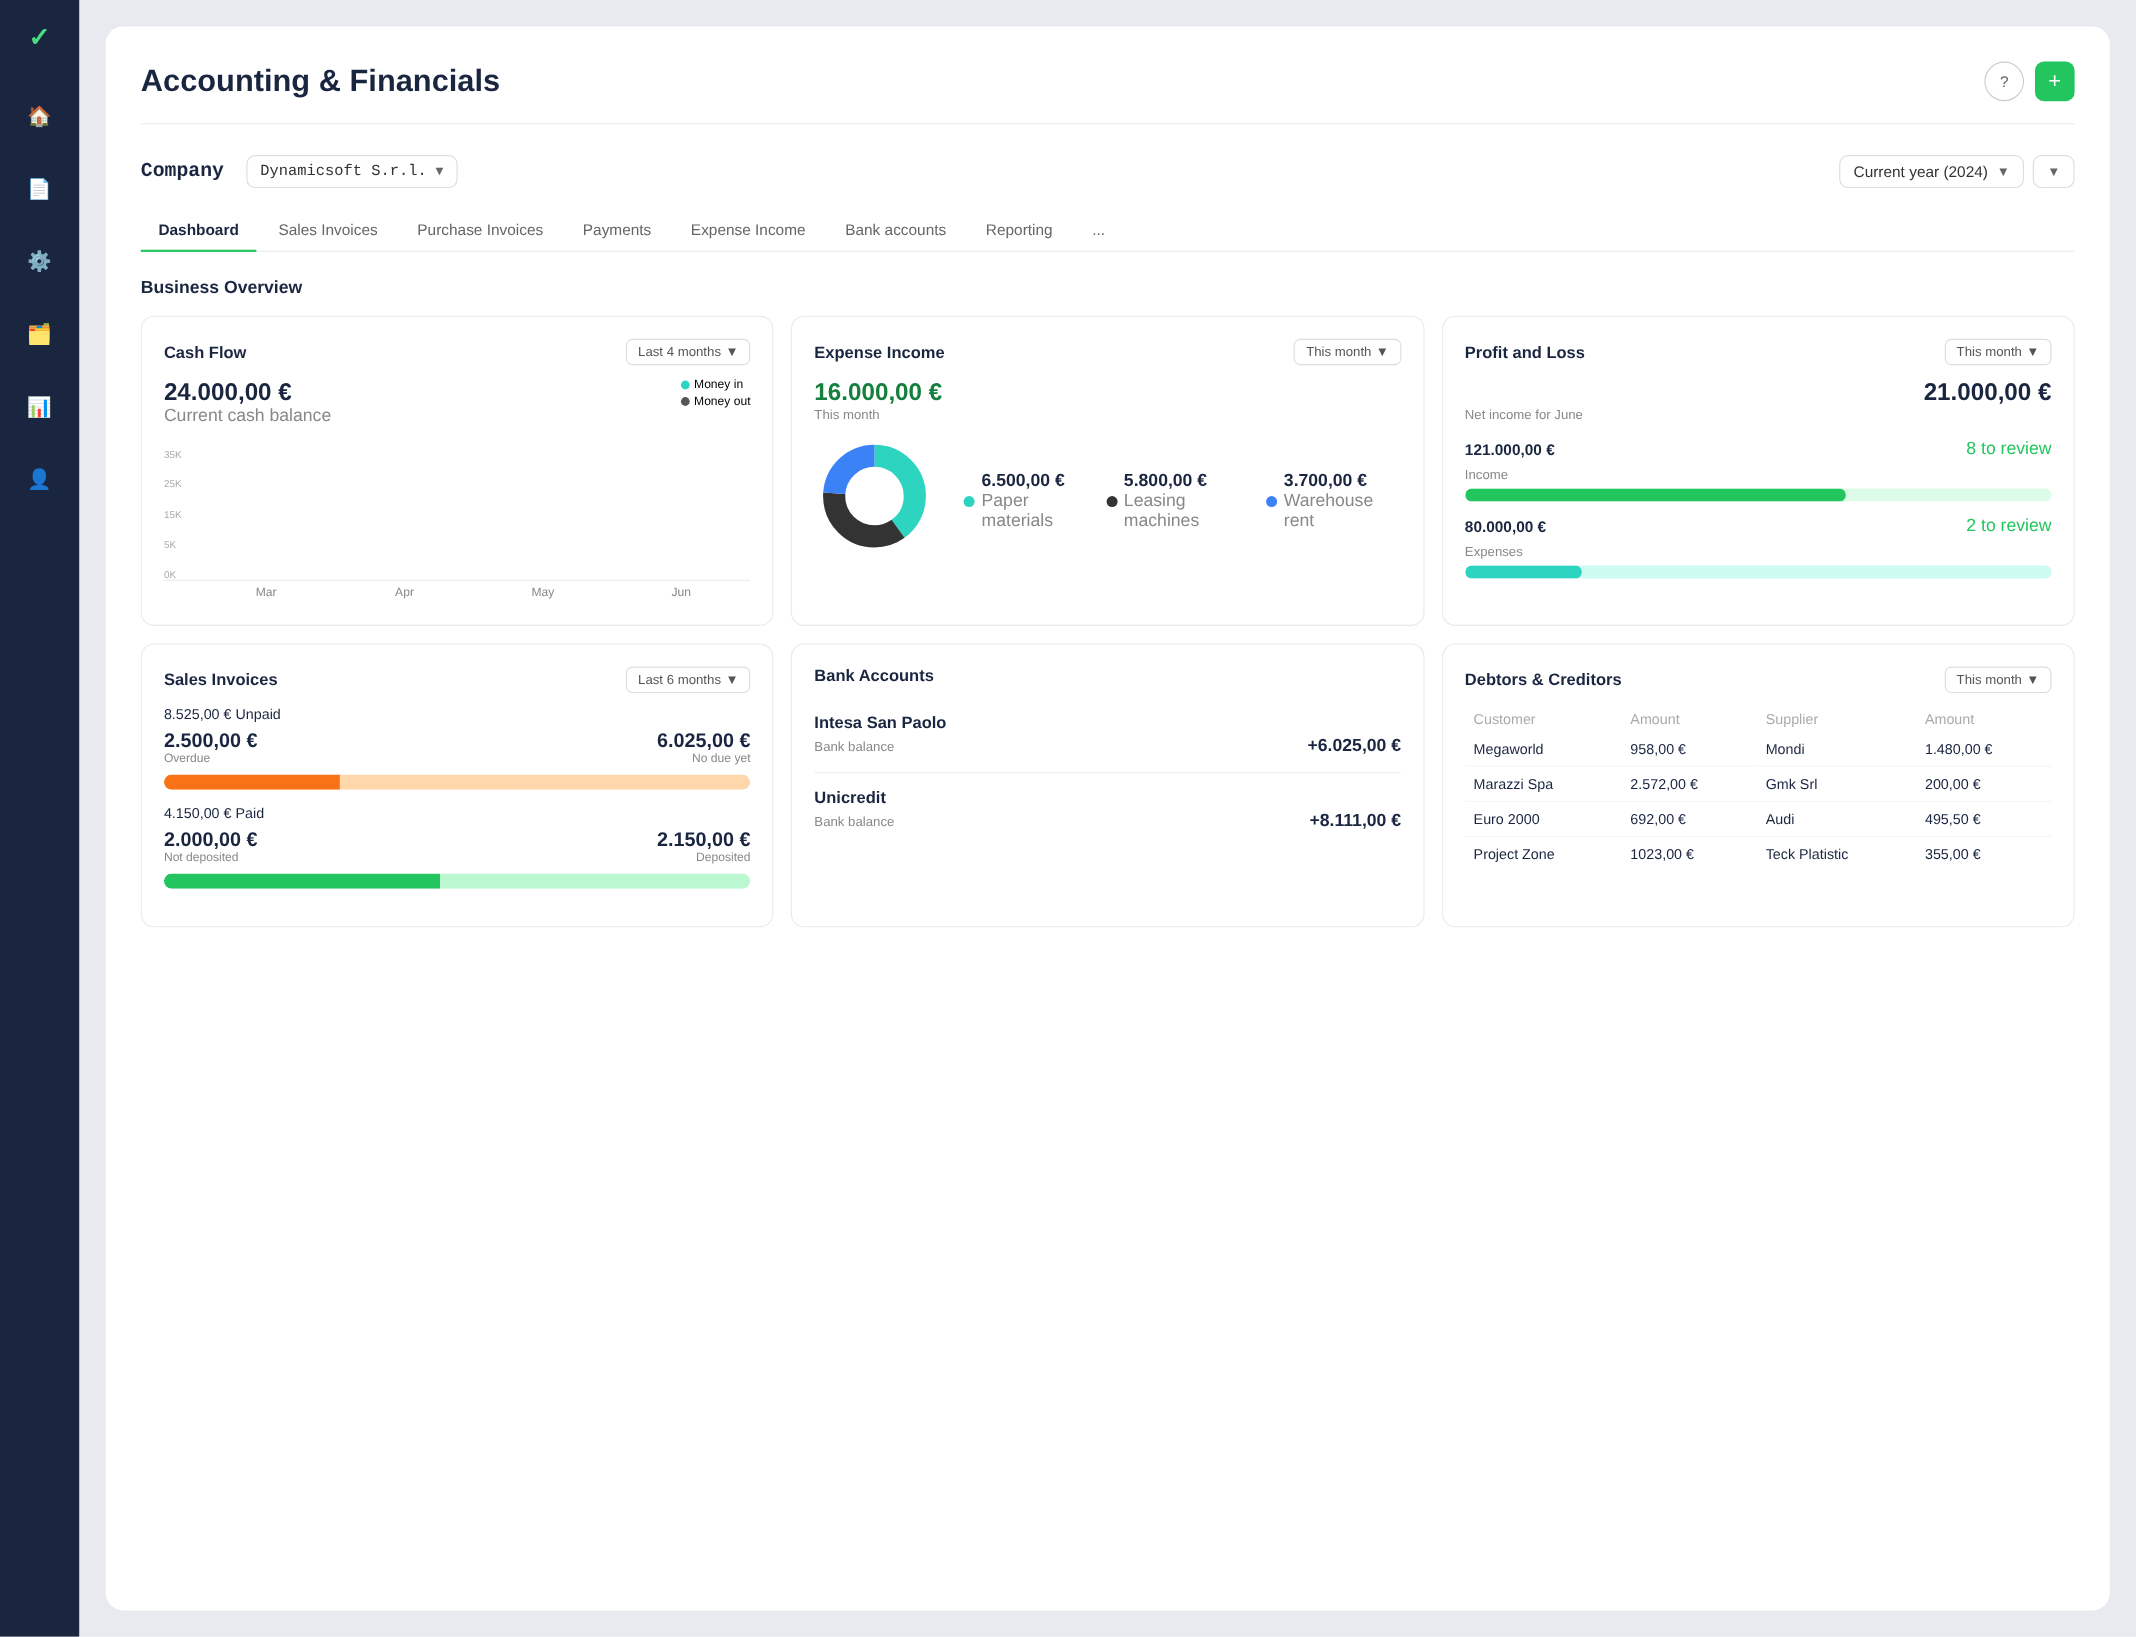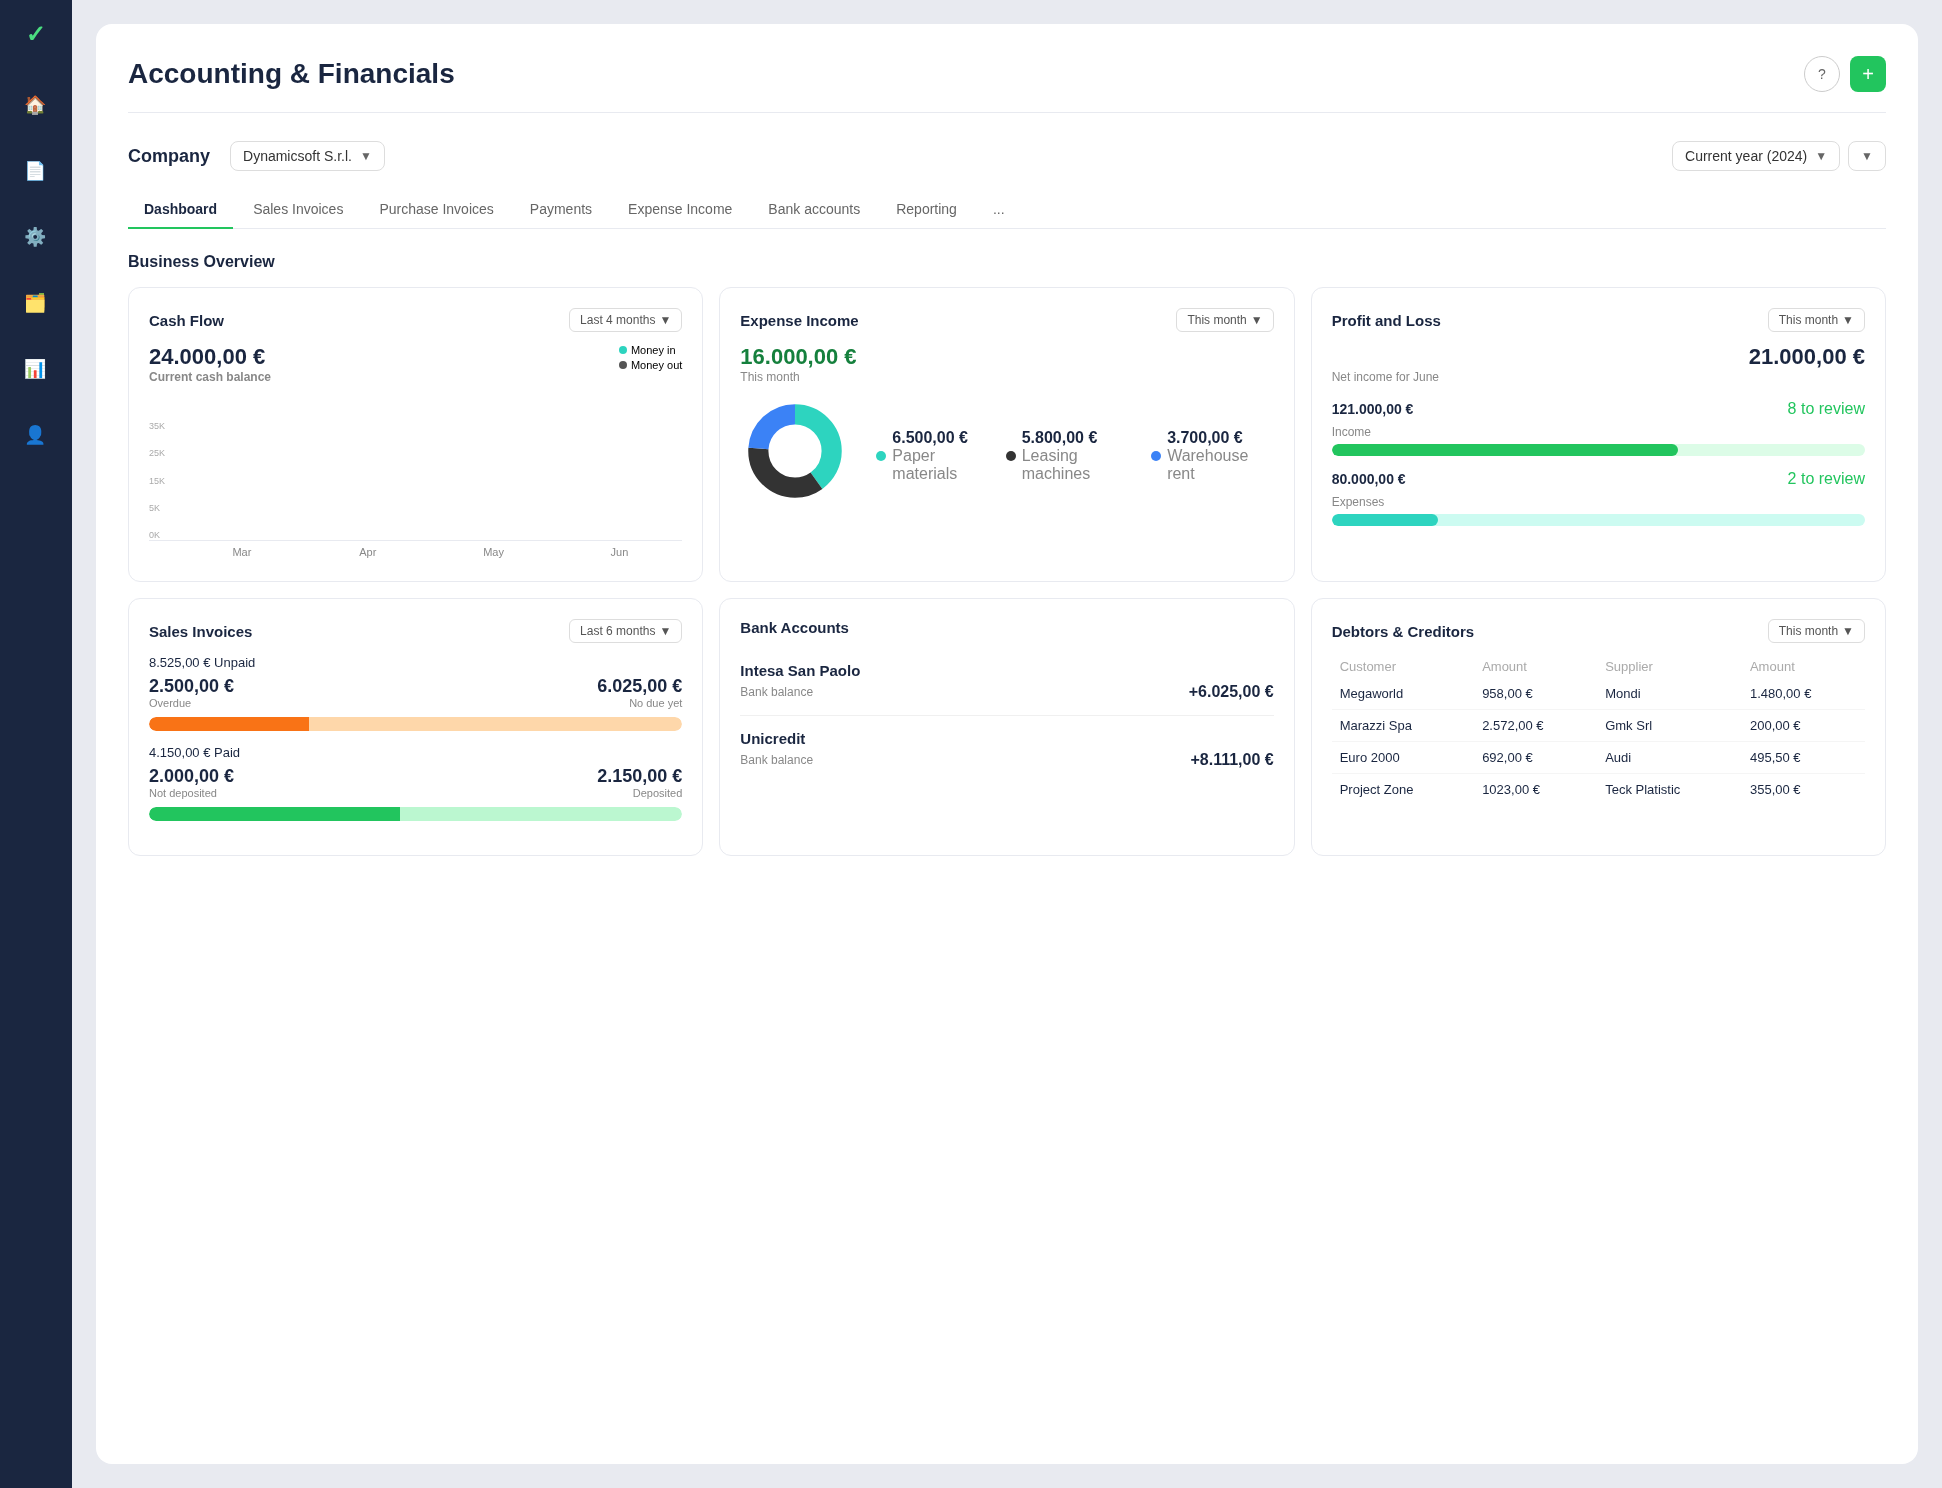--- a/index.html
+++ b/index.html
@@ -57,21 +57,21 @@
     }
 
     
     .company-row {
       display: flex;
       justify-content: space-between;
       align-items: center;
       margin-bottom: 20px;
     }
     .company-label { font-size: 18px; font-weight: 600; color: #1a2640; margin-right: 12px; }
-    .company-select-wrap { display: flex; align-items: center; gap: 8px; }
+    .company-select-wrap { display: flex; align-items: center; gap: 8px; font-family: Liberation Mono, monospace; }
     .select-box {
       border: 1px solid #ddd; border-radius: 8px; padding: 6px 12px;
       background: #fff; display: flex; align-items: center; gap: 8px;
       cursor: pointer; font-size: 14px; color: #333;
     }
     .select-arrow { color: #666; font-size: 12px; }
     .year-selects { display: flex; gap: 8px; }
 
     
     .tabs {
@@ -102,21 +102,21 @@
     }
     .card-title { font-size: 15px; font-weight: 600; color: #1a2640; }
     .card-filter {
       display: flex; align-items: center; gap: 4px;
       border: 1px solid #ddd; border-radius: 6px; padding: 4px 10px;
       font-size: 12px; color: #555; cursor: pointer;
     }
 
     
     .cash-flow-amount { font-size: 22px; font-weight: 700; color: #1a2640; }
-    .cash-flow-sub { font-size: 12px; color: #888; margin-bottom: 29px; font-weight: bold; }
+    .cash-flow-sub { font-size: 16px; color: #888; margin-bottom: 12px; }
     .chart-legend { display: flex; flex-direction: column; gap: 3px; float: right; font-size: 11px; }
     .legend-item { display: flex; align-items: center; gap: 4px; }
     .legend-dot { width: 8px; height: 8px; border-radius: 50%; }
 
     .bar-chart {
       width: 100%; height: 140px; position: relative; margin-top: 8px; clear: both;
     }
 
     
     .expense-amount { font-size: 22px; font-weight: 700; color: #15803d; }

